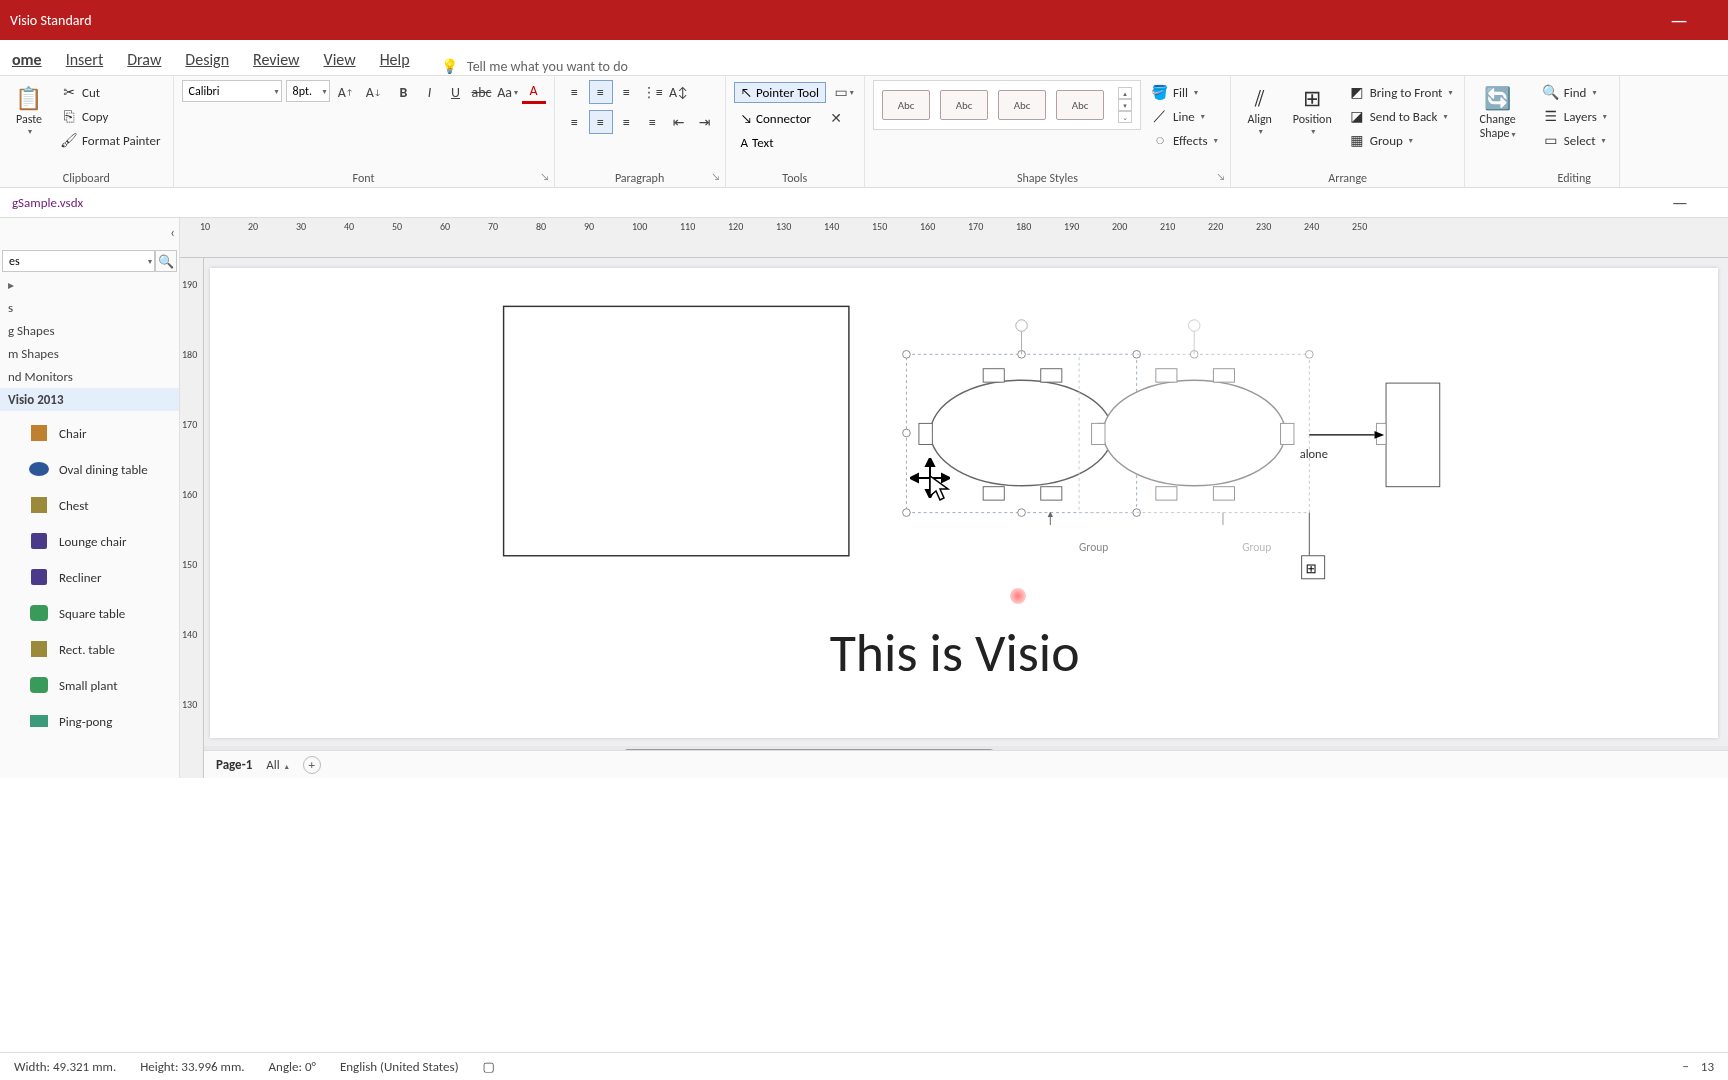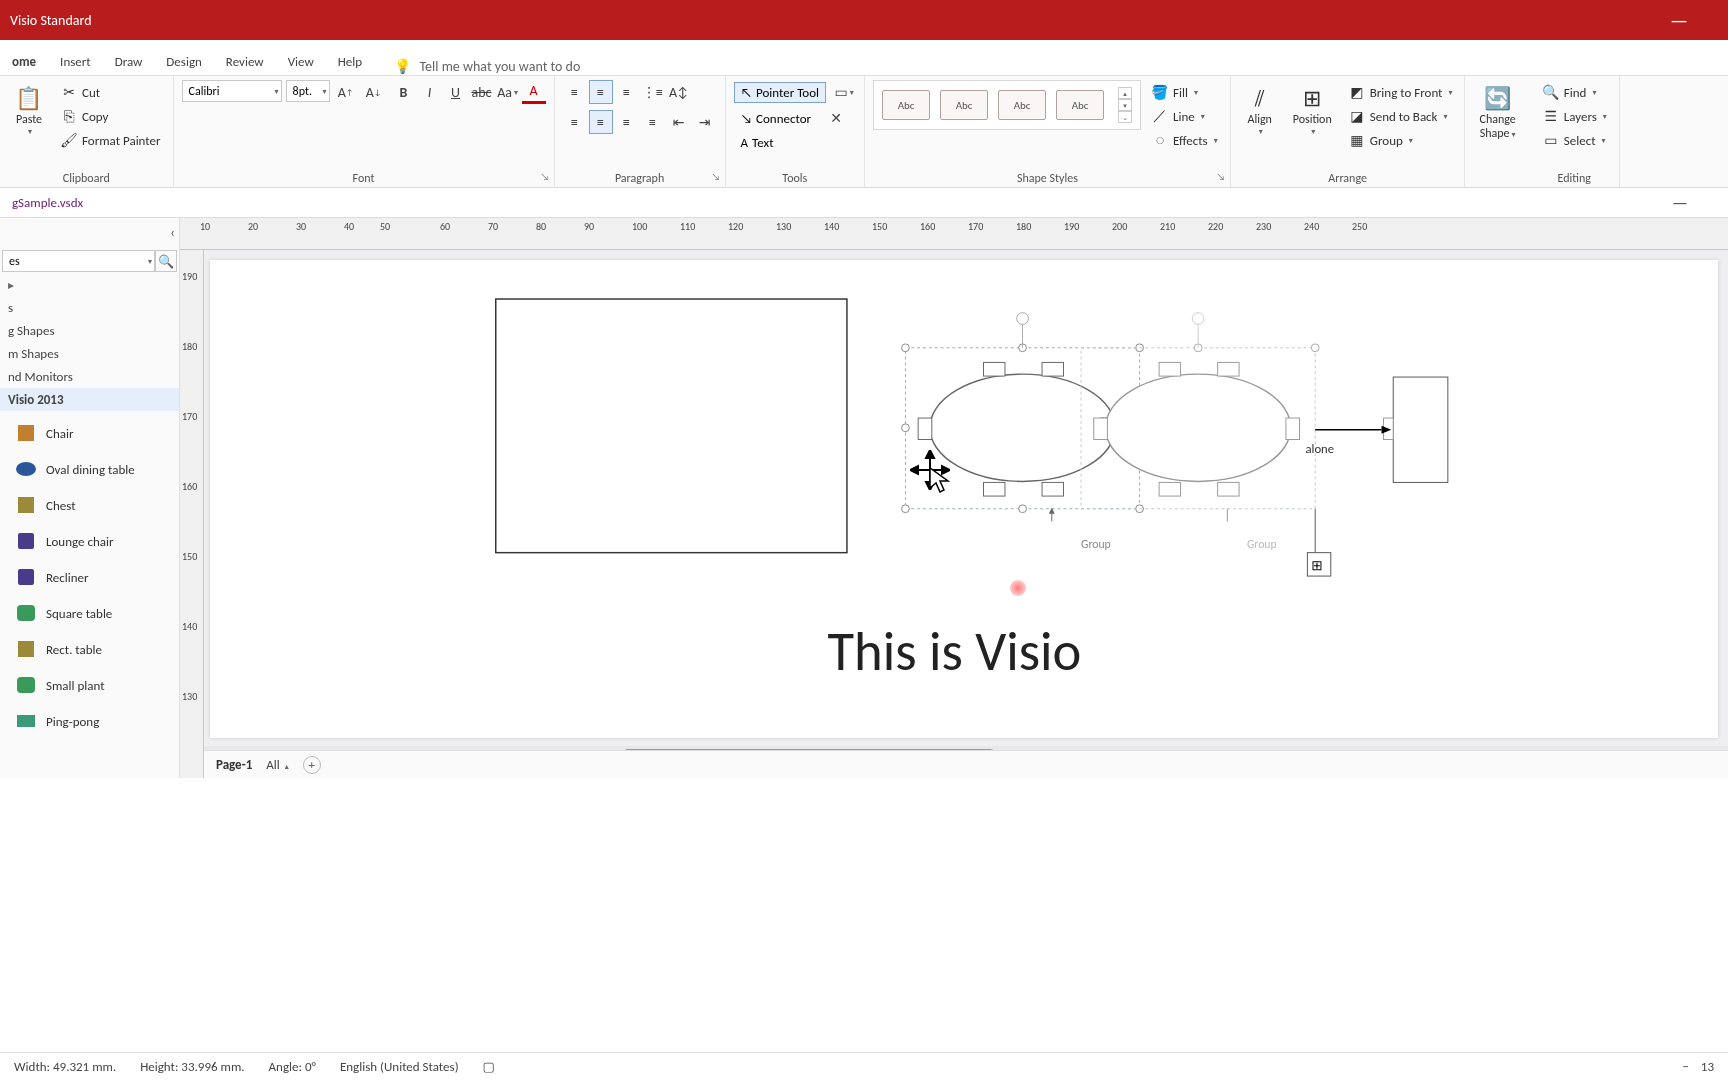--- a/index.html
+++ b/index.html
@@ -5,21 +5,21 @@
 * { box-sizing: border-box; margin: 0; padding: 0; font-family: 'Segoe UI', Calibri, sans-serif; }
 body { background: #fff; width: 1728px; height: 1080px; overflow: hidden; user-select: none; }
 
 
 .titlebar { background: #b91c1c; color: #fff; height: 40px; display: flex; align-items: center; padding: 0 10px; position: relative; }
 .titlebar .title { font-size: 14px; }
 .titlebar .mincontrol { position: absolute; right: 40px; color: #fff; font-size: 20px; }
 
 
 .tabsbar { background: #fff; height: 36px; display: flex; align-items: flex-end; border-bottom: 1px solid #e0e0e0; }
-.tabsbar .tab { padding: 6px 12px; font-size: 13px; color: #444; cursor: pointer; }
+.tabsbar .tab { padding: 6px 12px; font-size: 16px; color: #444; cursor: pointer; text-decoration: underline; }
 .tabsbar .tab.active { font-weight: 600; }
 .tabsbar .search { margin-left: 20px; display: flex; align-items: center; color: #666; font-size: 14px; }
 .tabsbar .search .icon { margin-right: 8px; font-size: 14px; }
 
 
 .ribbon { background: #fafafa; border-bottom: 1px solid #ddd; display: flex; height: 112px; }
 .group { border-right: 1px solid #e4e4e4; display: flex; flex-direction: column; padding: 4px 8px 0 8px; position: relative; }
 .group-label { text-align: center; font-size: 12px; color: #555; padding: 2px 0; margin-top: auto; }
 .group-body { display: flex; align-items: flex-start; gap: 6px; flex: 1; }
 .group-footer-launcher { position: absolute; right: 4px; bottom: 4px; font-size: 10px; color: #888; }
@@ -59,25 +59,25 @@
 
 
 .workrow { display: flex; height: 560px; }
 .shapespanel { width: 180px; background: #fafafa; border-right: 1px solid #e0e0e0; display: flex; flex-direction: column; position: relative; padding-top: 30px; }
 .panel-collapse-btn { position: absolute; top: 6px; right: 4px; font-size: 14px; color: #555; }
 .shapesearch { display: flex; margin: 2px; }
 .shapesearch .combo { flex: 1; }
 .shapesearch .mag { width: 22px; height: 22px; border: 1px solid #c8c8c8; display: flex; align-items: center; justify-content: center; font-size: 13px; }
 .stencil-head { padding: 4px 8px; font-size: 13px; color: #444; cursor: pointer; }
 .stencil-head.active { background: #e5effb; font-weight: 600; }
-.shape-list { overflow: auto; padding: 4px 4px; }
+.shape-list { overflow: auto; padding: 4px 17px; }
 .shape-row { display: flex; align-items: center; gap: 8px; padding: 6px 10px; font-size: 13px; color: #333; }
 .shape-ico { width: 24px; height: 24px; display: flex; align-items: center; justify-content: center; }
 .canvaswrap { flex: 1; display: flex; flex-direction: column; background: #efeff2; position: relative; }
-.hr-ruler { height: 32px; background: #f0f0f0; border-bottom: 1px solid #c8c8c8; position: relative; font-size: 9px; color: #555; overflow: hidden; }
+.hr-ruler { height: 40px; background: #f0f0f0; border-bottom: 1px solid #c8c8c8; position: relative; font-size: 9px; color: #555; overflow: hidden; }
 .hr-lab { position: absolute; top: 2px; font-size: 10px; color: #444; }
 .vr-ruler { width: 24px; background: #f0f0f0; border-right: 1px solid #c8c8c8; position: relative; font-size: 9px; color: #555; }
 .vr-lab { position: absolute; left: 2px; font-size: 10px; color: #444; transform: none; }
 
 .canvas-inner { flex: 1; display: flex; position: relative; }
 .page { position: absolute; left: 30px; top: 10px; right: 10px; bottom: 40px; background: #fff; box-shadow: 0 0 4px rgba(0,0,0,0.15); }
 .page svg { width: 100%; height: 100%; }
 
 .hscroll-track { position: absolute; bottom: 18px; left: 24px; right: 0; height: 14px; background: #e8e8e8; }
 .hscroll-thumb { position: absolute; height: 8px; top: 3px; background: #9a9a9a; border-radius: 4px; }
@@ -410,21 +410,21 @@
         </div>
       </div>
   </div>
 
   <div class="canvaswrap">
     <div class="hr-ruler" id="hr-ruler">
         <div class="hr-lab" style="left: 20px;">10</div>
         <div class="hr-lab" style="left: 68px;">20</div>
         <div class="hr-lab" style="left: 116px;">30</div>
         <div class="hr-lab" style="left: 164px;">40</div>
-        <div class="hr-lab" style="left: 200px;">50</div>
+        <div class="hr-lab" style="left: 212px;">50</div>
         <div class="hr-lab" style="left: 260px;">60</div>
         <div class="hr-lab" style="left: 308px;">70</div>
         <div class="hr-lab" style="left: 356px;">80</div>
         <div class="hr-lab" style="left: 404px;">90</div>
         <div class="hr-lab" style="left: 452px;">100</div>
         <div class="hr-lab" style="left: 500px;">110</div>
         <div class="hr-lab" style="left: 548px;">120</div>
         <div class="hr-lab" style="left: 596px;">130</div>
         <div class="hr-lab" style="left: 644px;">140</div>
         <div class="hr-lab" style="left: 692px;">150</div>

